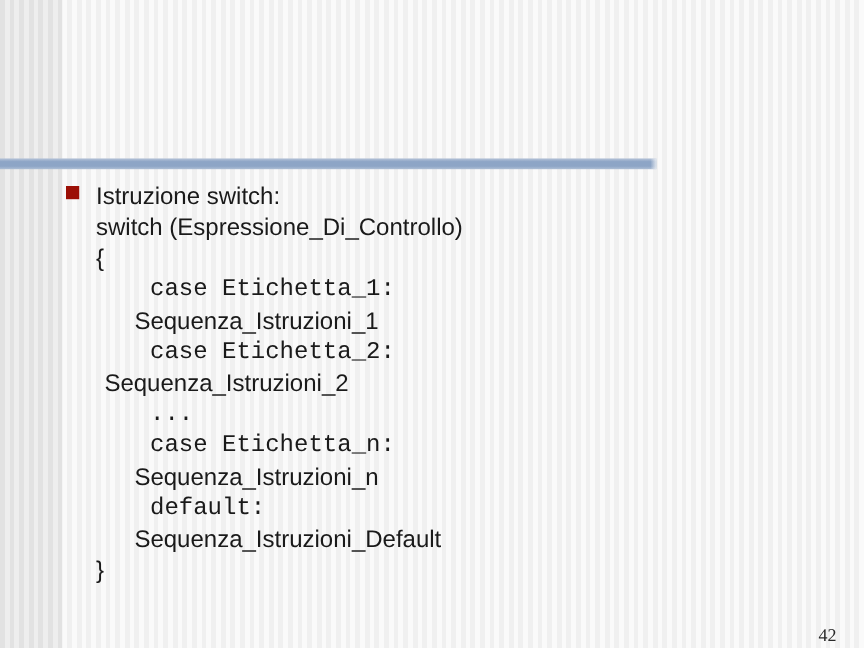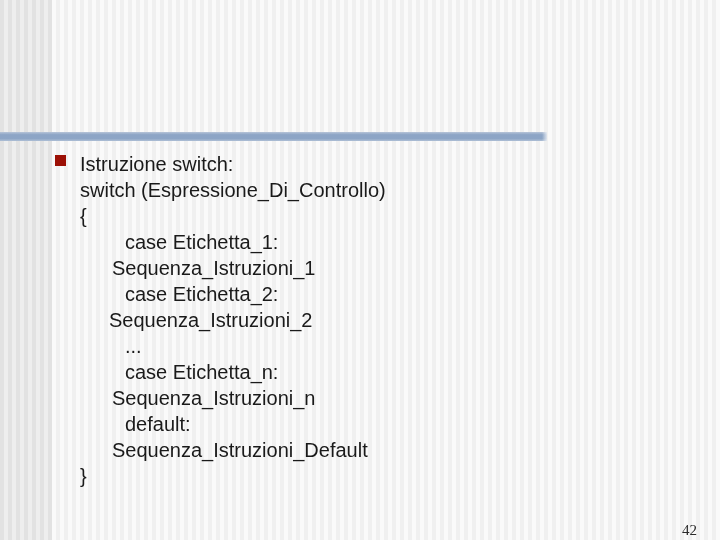--- a/index.html
+++ b/index.html
@@ -70,23 +70,23 @@
     left: 0;
     top: 151px;
     width: 720px;
     font-size: 20px;
     line-height: 26px;
     color: #1a1a1a;
     white-space: pre;
   }
   .code .line { height: 26px; }
   .code .indent-0 { padding-left: 80px; }
-  .code .indent-1 { padding-left: 125px; }
+  .code .indent-1 { padding-left: 125px; font-family: Liberation Mono, monospace; }
   .code .indent-2 { padding-left: 112px; }
-  .code .indent-3 { padding-left: 109px; }
+  .code .indent-3 { padding-left: 87px; }
 
   
   .page-number {
     position: absolute;
     top: 510px;
     right: 23px;
     font-family: "Liberation Serif", serif;
     font-size: 15px;
     color: #2a2a2a;
     margin-top: 12px;

